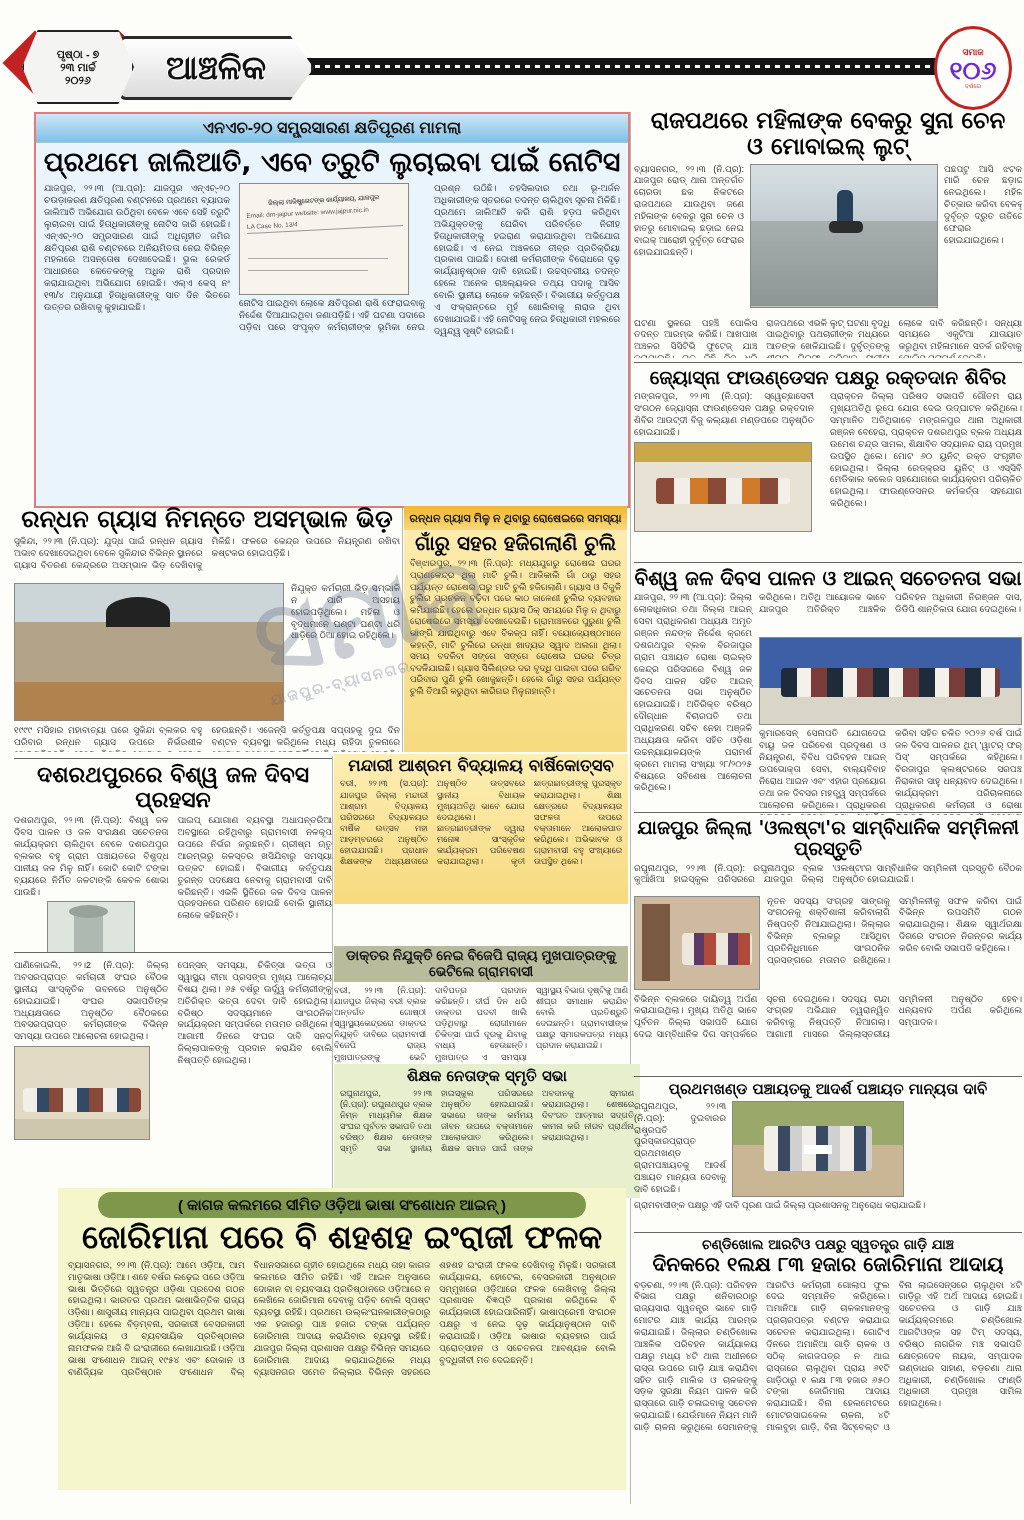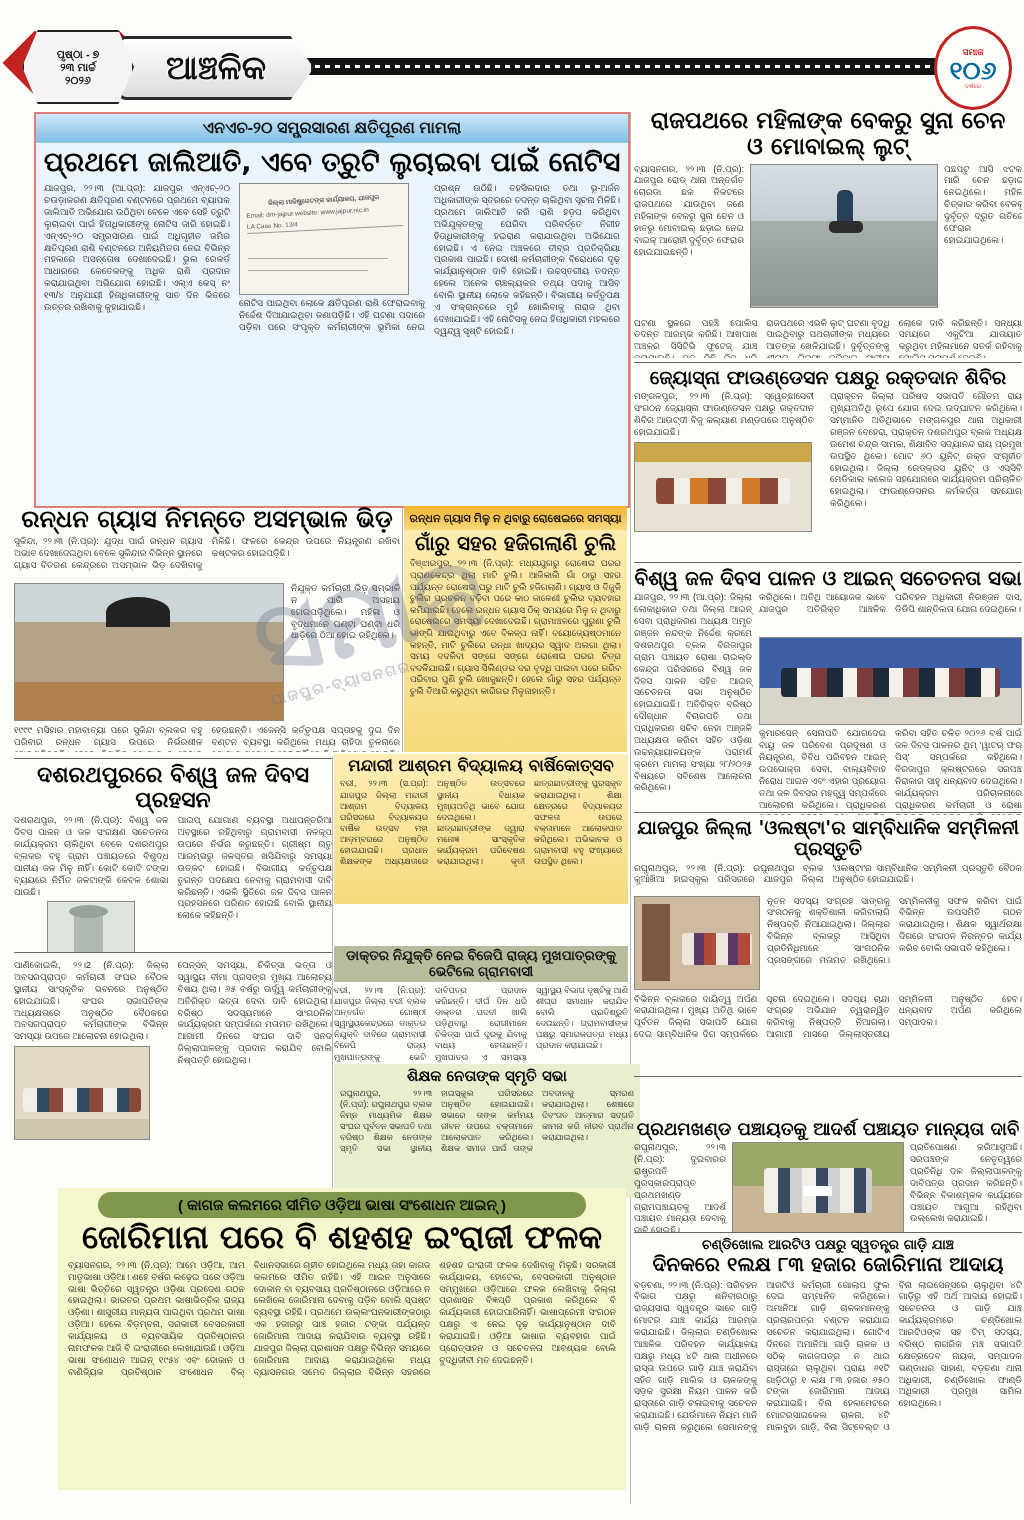--- a/index.html
+++ b/index.html
@@ -24,21 +24,21 @@
   .mh-shield{position:absolute;left:118px;top:36px;width:190px;height:58px;background:linear-gradient(180deg,#fff,#dcdcdc);
     border:3px solid #2b2b2b;border-radius:8px;clip-path:polygon(0 0,88% 0,100% 50%,88% 100%,0 100%);
     display:flex;align-items:center;justify-content:center;z-index:2;}
   .mh-shield .t{font-size:33px;font-weight:900;color:#111;text-shadow:1px 1px 0 #fff,-1px -1px 0 #fff;}
   .mh-bar{position:absolute;left:305px;top:58px;width:636px;height:17px;background:#141414;z-index:1;}
   .mh-bar .dash{position:absolute;left:0;top:7px;width:100%;height:3px;
     background:repeating-linear-gradient(90deg,#fff 0 5px,transparent 5px 10px);}
   .mh-logo{position:absolute;right:12px;top:26px;width:72px;height:78px;border:3px solid #c32222;border-radius:50%;
     background:#fffdfa;display:flex;flex-direction:column;align-items:center;justify-content:center;z-index:3;}
   .mh-logo .s1{font-size:9px;color:#c32222;font-weight:700;}
-  .mh-logo .s2{font-size:25px;color:#0369a1;font-weight:900;line-height:1;}
+  .mh-logo .s2{font-size:25px;color:#6d28d9;font-weight:900;line-height:1;}
   .mh-logo .s3{font-size:6px;color:#c32222;}
   
   .blue-box{left:34px;top:112px;width:592px;height:392px;background:#eaf4fc;border:2px solid #e27b7b;}
   .blue-kick{height:28px;background:linear-gradient(180deg,#cfe7f7,#7fc0e6);display:flex;align-items:center;justify-content:center;
     font-size:16px;font-weight:700;border-bottom:1px solid #9cc;}
   
   .yel{background:linear-gradient(180deg,#fdeeb5,#f7da7e);}
   .yel-kick{height:24px;background:linear-gradient(180deg,#f3b52f,#f8d97c);display:flex;align-items:center;justify-content:center;
     font-size:11px;font-weight:700;}
   .olive-strip{background:#b9bc9c;font-weight:700;text-align:center;font-size:13.5px;padding:2px 0;}
@@ -215,30 +215,29 @@
         <i style="left:0;top:0;width:100%;height:100%;background:#cdbaa0;"></i>
         <i style="left:6%;top:8%;width:22%;height:84%;background:#7a5940;"></i>
         <i style="left:38%;top:40%;width:56%;height:34%;background:repeating-linear-gradient(90deg,#ece7da 0 12px,#5b3b66 12px 22px,#b04a3a 22px 34px);border-radius:4px;"></i>
       </div>
       <div class="bd c2">ନୂତନ ସଦସ୍ୟ ସଂଗ୍ରହ ସାଙ୍ଗକୁ ସଂଗଠନକୁ ଶକ୍ତିଶାଳୀ କରିବାଲାଗି ନିଷ୍ପତ୍ତି ନିଆଯାଇଥିଲା। ଜିଲ୍ଲାର ବିଭିନ୍ନ ବ୍ଲକରୁ ଆସିଥିବା ପ୍ରତିନିଧିମାନେ ସାଂଗଠନିକ ପ୍ରସଙ୍ଗରେ ମତାମତ ରଖିଥିଲେ। ସମ୍ମିଳନୀକୁ ସଫଳ କରିବା ପାଇଁ ବିଭିନ୍ନ ଉପସମିତି ଗଠନ କରାଯାଇଥିଲା। ଶିକ୍ଷକ ସ୍ୱାର୍ଥରକ୍ଷା ଦିଗରେ ସଂଗଠନ ନିରନ୍ତର କାର୍ଯ୍ୟ କରିବ ବୋଲି ସଭାପତି କହିଥିଲେ।</div>
     </div>
     <div class="bd c3" style="margin-top:4px;">ବିଭିନ୍ନ ବ୍ଲକରେ ଦାୟିତ୍ୱ ଅର୍ପଣ କରାଯାଇଥିଲା। ମୁଖ୍ୟ ଅତିଥି ଭାବେ ପୂର୍ବତନ ଜିଲ୍ଲା ସଭାପତି ଯୋଗ ଦେଇ ସାମ୍ବିଧାନିକ ଦିଗ ସମ୍ପର୍କରେ ସୂଚନା ଦେଇଥିଲେ। ସଦସ୍ୟ ଚାନ୍ଦା ସଂଗ୍ରହ ଅଭିଯାନ ତ୍ୱରାନ୍ୱିତ କରିବାକୁ ନିଷ୍ପତ୍ତି ନିଆଗଲା। ଆଗାମୀ ମାସରେ ଜିଲ୍ଲାସ୍ତରୀୟ ସମ୍ମିଳନୀ ଅନୁଷ୍ଠିତ ହେବ। ଧନ୍ୟବାଦ ଅର୍ପଣ କରିଥିଲେ ସମ୍ପାଦକ।</div>
   </div>
 
   <div class="art ruled" style="left:634px;top:1076px;width:388px;height:152px;">
-    <div class="hl" style="font-size:18px;margin-top:38px;">ପ୍ରଥମଖଣ୍ଡ ପଞ୍ଚାୟତକୁ ଆଦର୍ଶ ପଞ୍ଚାୟତ ମାନ୍ୟତା ଦାବି</div>
+    <div class="hl" style="font-size:15px;">ପ୍ରଥମଖଣ୍ଡ ପଞ୍ଚାୟତକୁ ଆଦର୍ଶ ପଞ୍ଚାୟତ ମାନ୍ୟତା ଦାବି</div>
     <div class="grid" style="grid-template-columns:92px 172px 1fr;gap:6px;margin-top:3px;">
       <div class="bd">ରଘୁନାଥପୁର, ୨୨।୩ (ନି.ପ୍ର): ଦୁଇବାରର ରାଷ୍ଟ୍ରପତି ପୁରସ୍କାରପ୍ରାପ୍ତ ପ୍ରଥମଖଣ୍ଡ ଗ୍ରାମପଞ୍ଚାୟତକୁ ଆଦର୍ଶ ପଞ୍ଚାୟତ ମାନ୍ୟତା ଦେବାକୁ ଦାବି ହୋଇଛି।</div>
       <div class="ph" style="height:94px;">
         <i style="left:0;top:0;width:100%;height:46%;background:#9aa86a;"></i>
         <i style="left:0;top:46%;width:100%;height:54%;background:#c9b694;"></i>
         <i style="left:18%;top:26%;width:64%;height:48%;background:repeating-linear-gradient(90deg,#f2efe8 0 14px,#3b4a63 14px 26px,#d0d0d0 26px 38px);border-radius:4px;"></i>
         <i style="left:42%;top:46%;width:16%;height:10%;background:#fff;"></i>
       </div>
-      <div class="bd">ପ୍ରତିପୋଷଣ କରିଆସୁଅଛି। ସରପଞ୍ଚଙ୍କ ନେତୃତ୍ୱରେ ପ୍ରତିନିଧି ଦଳ ଜିଲ୍ଲାପାଳଙ୍କୁ ଦାବିପତ୍ର ପ୍ରଦାନ କରିଛନ୍ତି। ବିଭିନ୍ନ ବିକାଶମୂଳକ କାର୍ଯ୍ୟରେ ପଞ୍ଚାୟତ ଆଗୁଆ ରହିଥିବା ଉଲ୍ଲେଖ କରାଯାଇଛି।</div>
     </div>
     <div class="bd" style="margin-top:3px;">ଗ୍ରାମବାସୀଙ୍କ ପକ୍ଷରୁ ଏହି ଦାବି ପୂରଣ ପାଇଁ ଜିଲ୍ଲା ପ୍ରଶାସନକୁ ଅନୁରୋଧ କରାଯାଇଛି।</div>
   </div>
 
   <div class="art eng-box" style="left:58px;top:1188px;width:568px;height:302px;">
     <div class="eng-kick">
       <span>(&nbsp;</span>
       <span>କାଗଜ କଲମରେ ସୀମିତ ଓଡ଼ିଆ ଭାଷା ସଂଶୋଧନ ଆଇନ୍</span>
       <span>&nbsp;)</span>
     </div>

